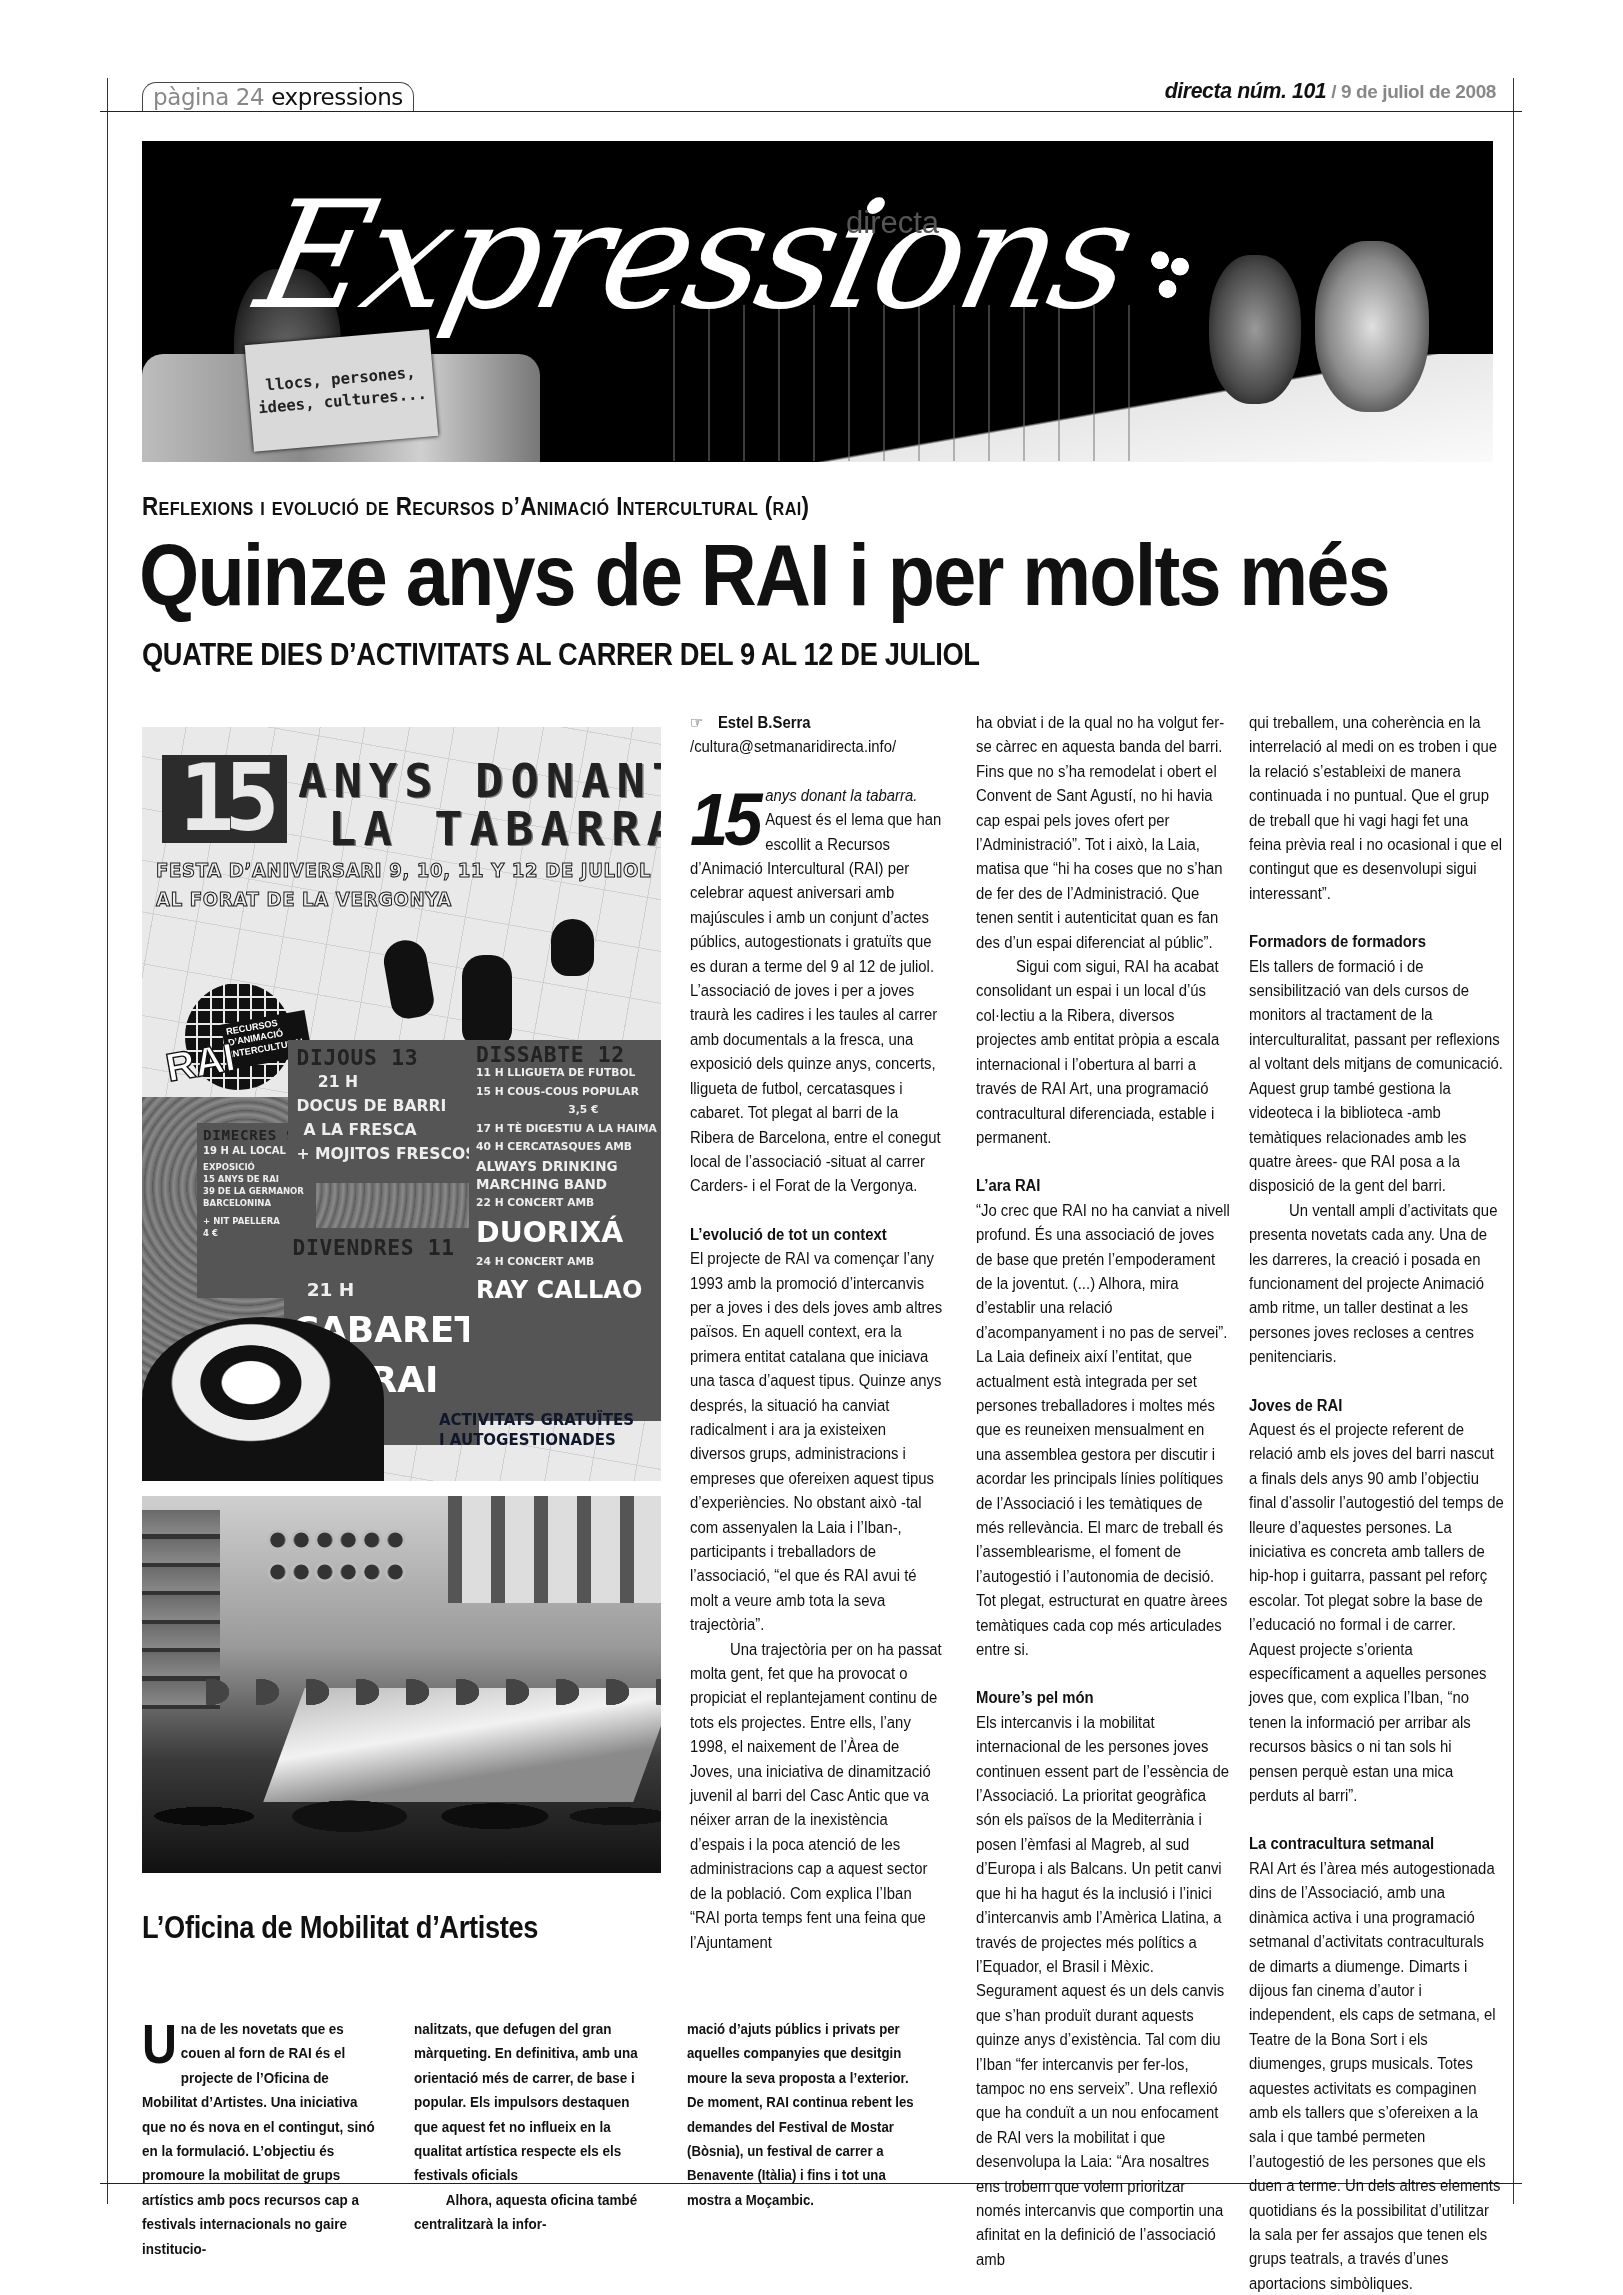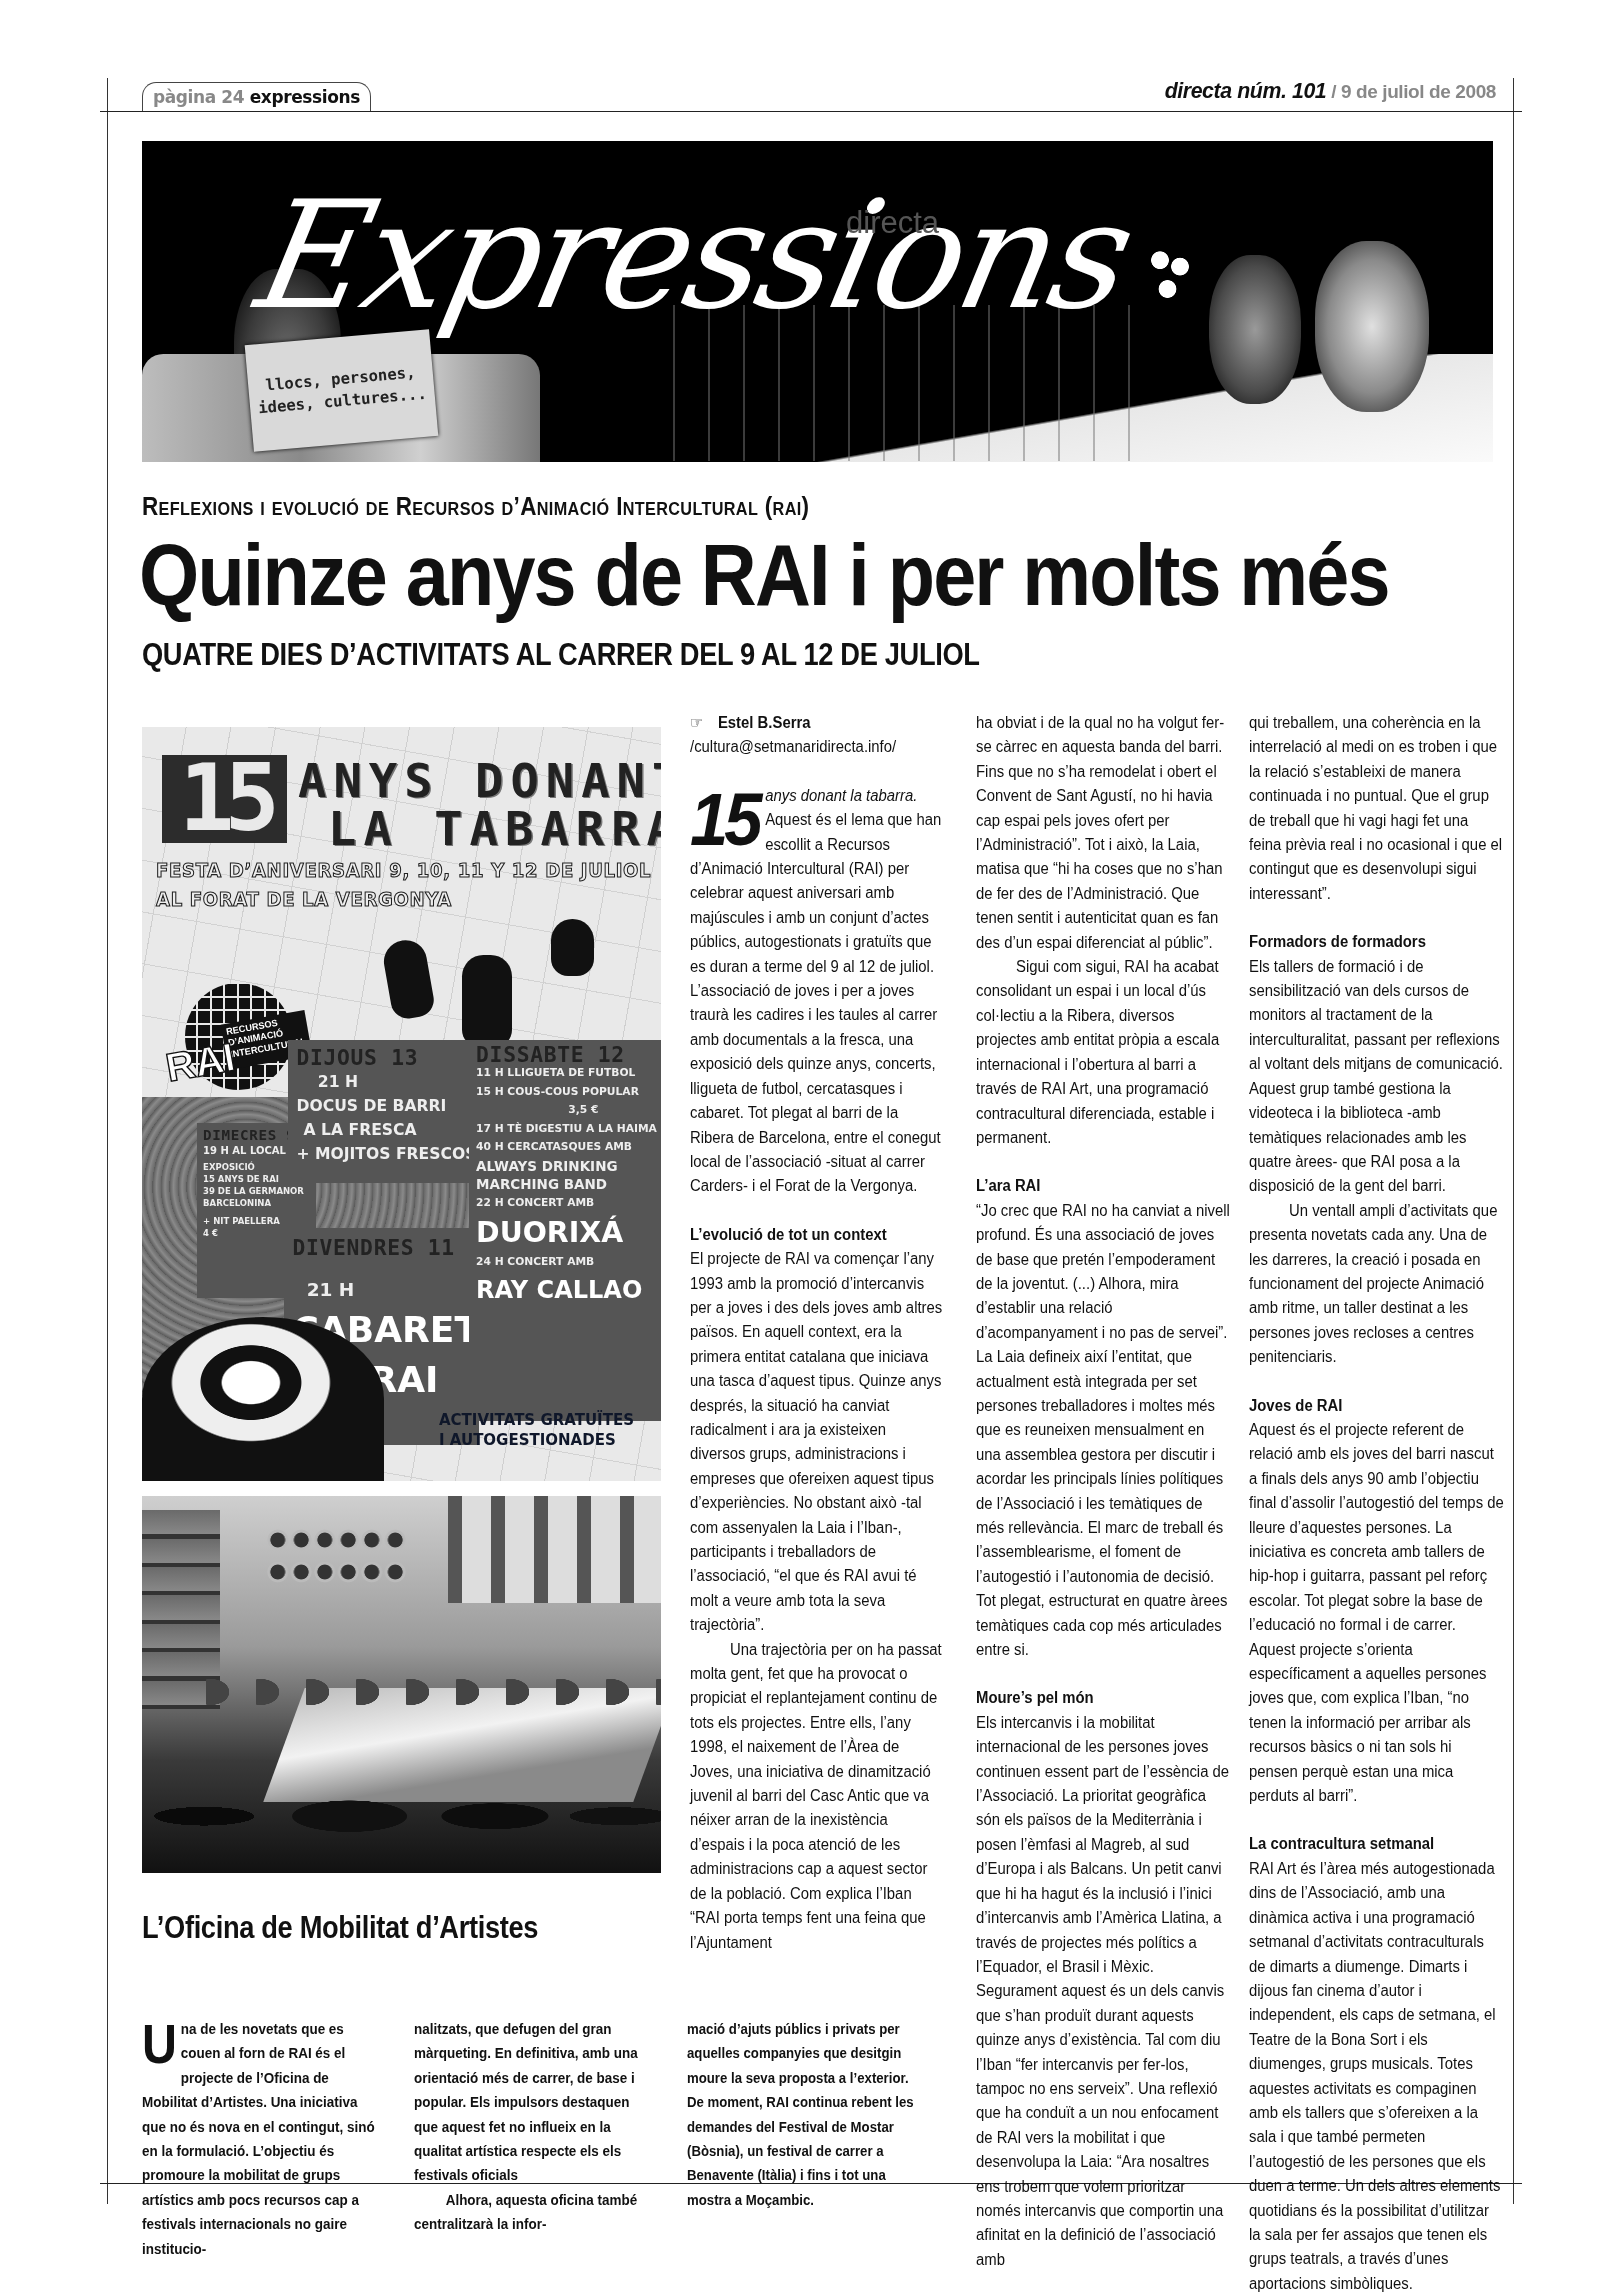--- a/index.html
+++ b/index.html
@@ -3,21 +3,21 @@
 <meta charset="utf-8">
 <style>
   html, body { margin: 0; padding: 0; background: #ffffff; }
   body { width: 1623px; height: 2295px; position: relative; overflow: hidden; font-family: "Liberation Sans", sans-serif; color: #111; }
 
   
   .vline { position: absolute; width: 1.4px; background: #333; }
   .hline { position: absolute; height: 1.4px; background: #222; }
 
   
-  .page-tab { position: absolute; left: 142px; top: 82px; height: 28.4px; padding: 0 10px; border: 1.4px solid #444; border-bottom: none; border-radius: 14.2px 14.2px 0 0; font-family: "DejaVu Sans", sans-serif; font-size: 17px; font-weight: bold; line-height: 28.4px; letter-spacing: -0.4px; }
+  .page-tab { position: absolute; left: 142px; top: 82px; height: 28.4px; padding: 0 10px; border: 1.4px solid #444; border-bottom: none; border-radius: 14.2px 14.2px 0 0; font-family: "DejaVu Sans", sans-serif; font-size: 23px; font-weight: normal; line-height: 28.4px; letter-spacing: -0.4px; }
   .page-tab .num { color: #888; }
   .page-tab .sec { color: #111; }
   .head-right { position: absolute; right: 127px; top: 78px; font-family: Liberation Sans, sans-serif; font-size: 21.3px; font-weight: bold; line-height: 27px; letter-spacing: -0.4px; }
   .head-right .pub { font-style: italic; color: #111; }
   .head-right .date { color: #888; font-size: 19px; font-weight: bold; }
 
   
   .banner { position: absolute; left: 142px; top: 141px; width: 1351px; height: 321px; background: #000; overflow: hidden; }
   .banner .script { position: absolute; left: 121px; top: 28.4px; font-family: "DejaVu Serif", serif; font-style: italic; font-size: 149px; color: #fff; letter-spacing: -4.3px; transform: skewX(-12deg); }
   .banner .brand { position: absolute; left: 704px; top: 64px; font-family: "Liberation Sans", sans-serif; font-size: 31px; color: #555; }

